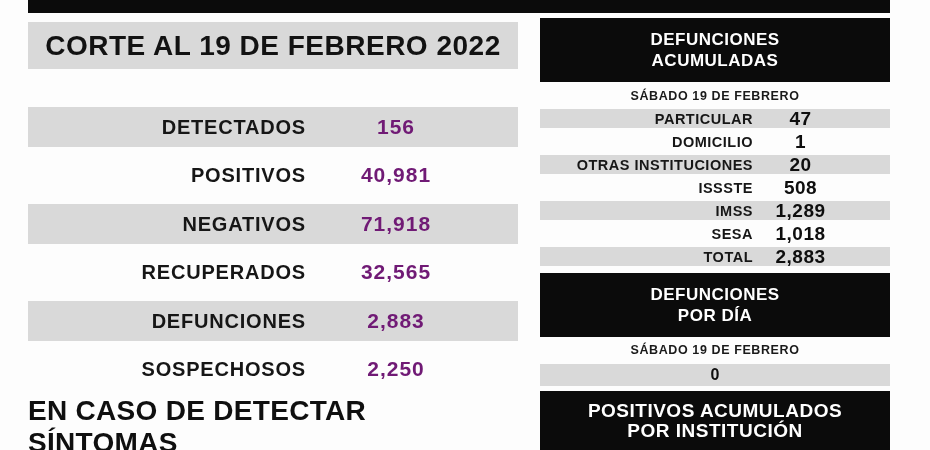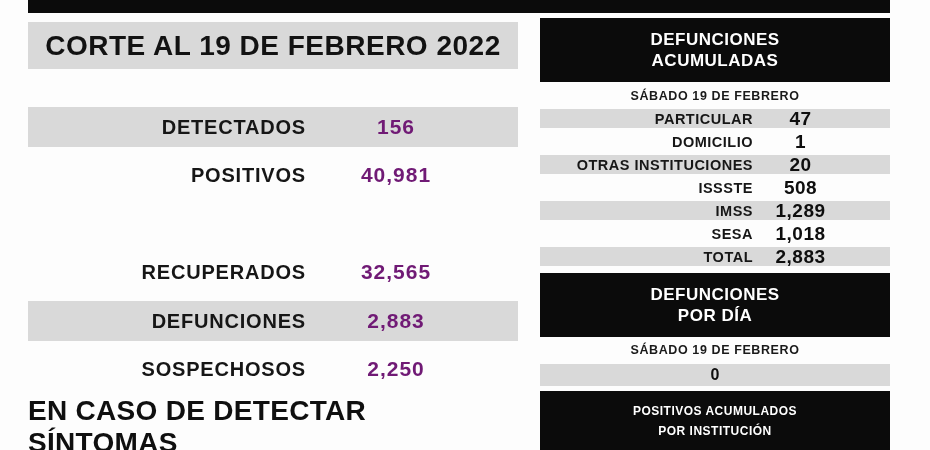--- a/index.html
+++ b/index.html
@@ -44,21 +44,21 @@
   
   .black-box{
     left:540px;width:350px;background:#0b0b0b;color:#ffffff;
     display:flex;flex-direction:column;align-items:center;justify-content:center;
     text-align:center;
   }
   .black-box .bb-line{font-size:17px;line-height:21px;letter-spacing:.5px;}
   .box-acumuladas{top:18px;height:64px;}
   .box-por-dia{top:273px;height:64px;}
   .box-positivos{top:391px;height:59px;}
-  .box-positivos .bb-line{font-size:12px;line-height:20px;}
+  .box-positivos .bb-line{font-size:19px;line-height:20px;}
   .date-line{
     left:540px;width:350px;height:18px;
     display:flex;align-items:center;justify-content:center;
     font-size:12.5px;letter-spacing:.6px;color:#1a1a1a;
   }
   .date-1{top:87px;}
   .date-2{top:341px;}
   .mini-row{left:540px;width:350px;height:19px;}
   .mini-row.shaded{background:#d9d9d9;}
   .mini-label{
@@ -88,20 +88,24 @@
     <span>CORTE AL 19 DE FEBRERO 2022</span>
   </div>
 
   <div class="abs stat-row shaded" style="top:107px">
     <span class="stat-label">DETECTADOS</span>
     <span class="stat-value">156</span>
   </div>
   <div class="abs stat-row" style="top:155px">
     <span class="stat-label">POSITIVOS</span>
     <span class="stat-value">40,981</span>
+  </div>
+  <div class="abs stat-row shaded" style="top:204px">
+    <span class="stat-label">NEGATIVOS</span>
+    <span class="stat-value">71,918</span>
   </div>
   <div class="abs stat-row" style="top:252px">
     <span class="stat-label">RECUPERADOS</span>
     <span class="stat-value">32,565</span>
   </div>
   <div class="abs stat-row shaded" style="top:301px">
     <span class="stat-label">DEFUNCIONES</span>
     <span class="stat-value">2,883</span>
   </div>
   <div class="abs stat-row" style="top:349px">

